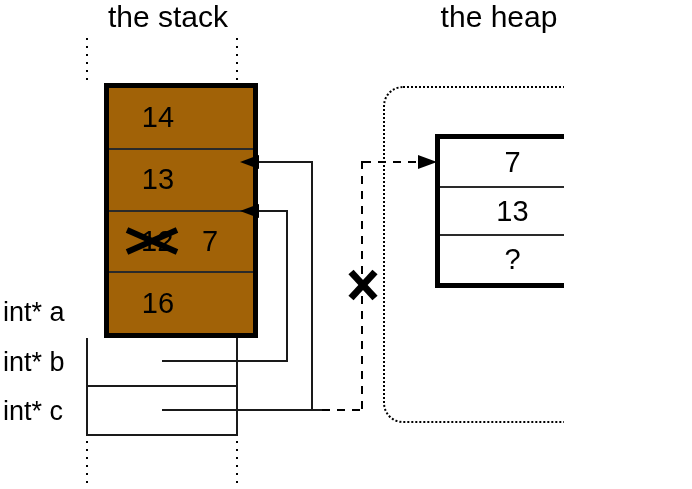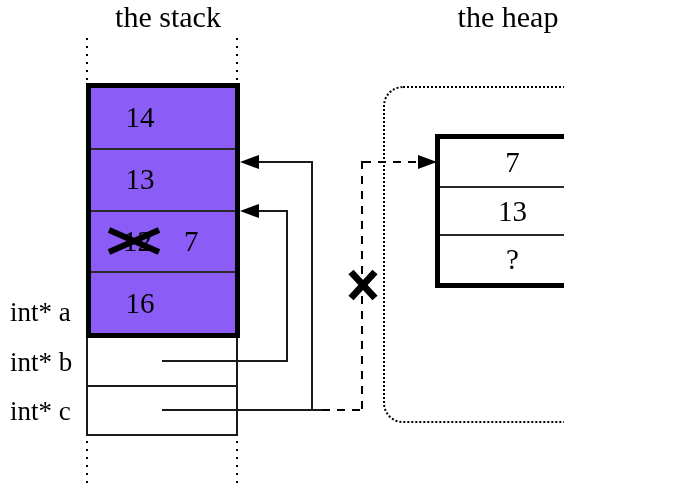--- a/index.html
+++ b/index.html
@@ -3,59 +3,59 @@
 <meta charset="utf-8">
 <style>
   * { margin: 0; padding: 0; box-sizing: border-box; }
   html, body { background: #ffffff; }
   .canvas {
     position: relative;
     width: 564px;
     height: 489px;
     background: #ffffff;
     color: #000;
-    font-family: Liberation Serif, serif;
+    font-family: Liberation Sans, sans-serif;
     overflow: hidden;
   }
   .title {
     position: absolute;
     top: 1px;
     width: 170px;
     text-align: center;
     font-size: 30px;
     line-height: 32px;
     white-space: nowrap;
   }
   .title-stack { left: 83px; }
-  .title-heap  { left: 423px; }
+  .title-heap  { left: 414px; }
 
   
   .hline { position: absolute; height: 2px; background: #1a1a1a; }
   .vline { position: absolute; width: 2px; background: #1a1a1a; }
   .dash-h { position: absolute; height: 2px;
     background: repeating-linear-gradient(to right, #000 0 8px, transparent 8px 15px); }
   .dash-v { position: absolute; width: 2px;
     background: repeating-linear-gradient(to bottom, #000 0 8px, transparent 8px 15px); }
   .dot-v { position: absolute; width: 2px;
     background: repeating-linear-gradient(to bottom, #000 0 2.5px, transparent 2.5px 8px); }
 
   .arrow-left { position: absolute; width: 0; height: 0;
     border-top: 7px solid transparent; border-bottom: 7px solid transparent;
     border-right: 19px solid #000; }
   .arrow-right { position: absolute; width: 0; height: 0;
     border-top: 7px solid transparent; border-bottom: 7px solid transparent;
     border-left: 19px solid #000; }
 
   
   .stack-box {
-    position: absolute; left: 86px; top: 83px;
+    position: absolute; left: 104px; top: 83px;
     width: 154px; height: 255px;
     border: 5px solid #000;
     display: flex; flex-direction: column;
-    background: #8b5cf6;
+    background: #a16207;
   }
   .stack-box .cell {
     flex: 1 1 0; position: relative;
     display: flex; align-items: center; justify-content: center;
     font-size: 29px;
   }
   .stack-box .cell + .cell { border-top: 2px solid #2a2a2a; }
   .stack-box .cell .num { transform: translateX(-23px); }
 
   .cell-overwritten .old-num { position: absolute; left: 32px; top: 50%; transform: translateY(-50%); }
@@ -67,21 +67,21 @@
     position: absolute; left: 86px; top: 338px;
     width: 152px; height: 98px;
     border: 2px solid #1a1a1a; border-top: none;
     display: flex; flex-direction: column;
     background: transparent;
   }
   .bc-box .bc-cell { flex: 1 1 0; }
   .bc-box .bc-cell + .bc-cell { border-top: 2px solid #1a1a1a; }
 
   .ptr-label {
-    position: absolute; left: 10px;
+    position: absolute; left: 3px;
     font-size: 27px; line-height: 30px; white-space: nowrap;
   }
   .ptr-label-a { top: 297px; }
   .ptr-label-b { top: 347px; }
   .ptr-label-c { top: 396px; }
 
   
   .heap-region {
     position: absolute; left: 383px; top: 86px;
     width: 305px; height: 337px;

